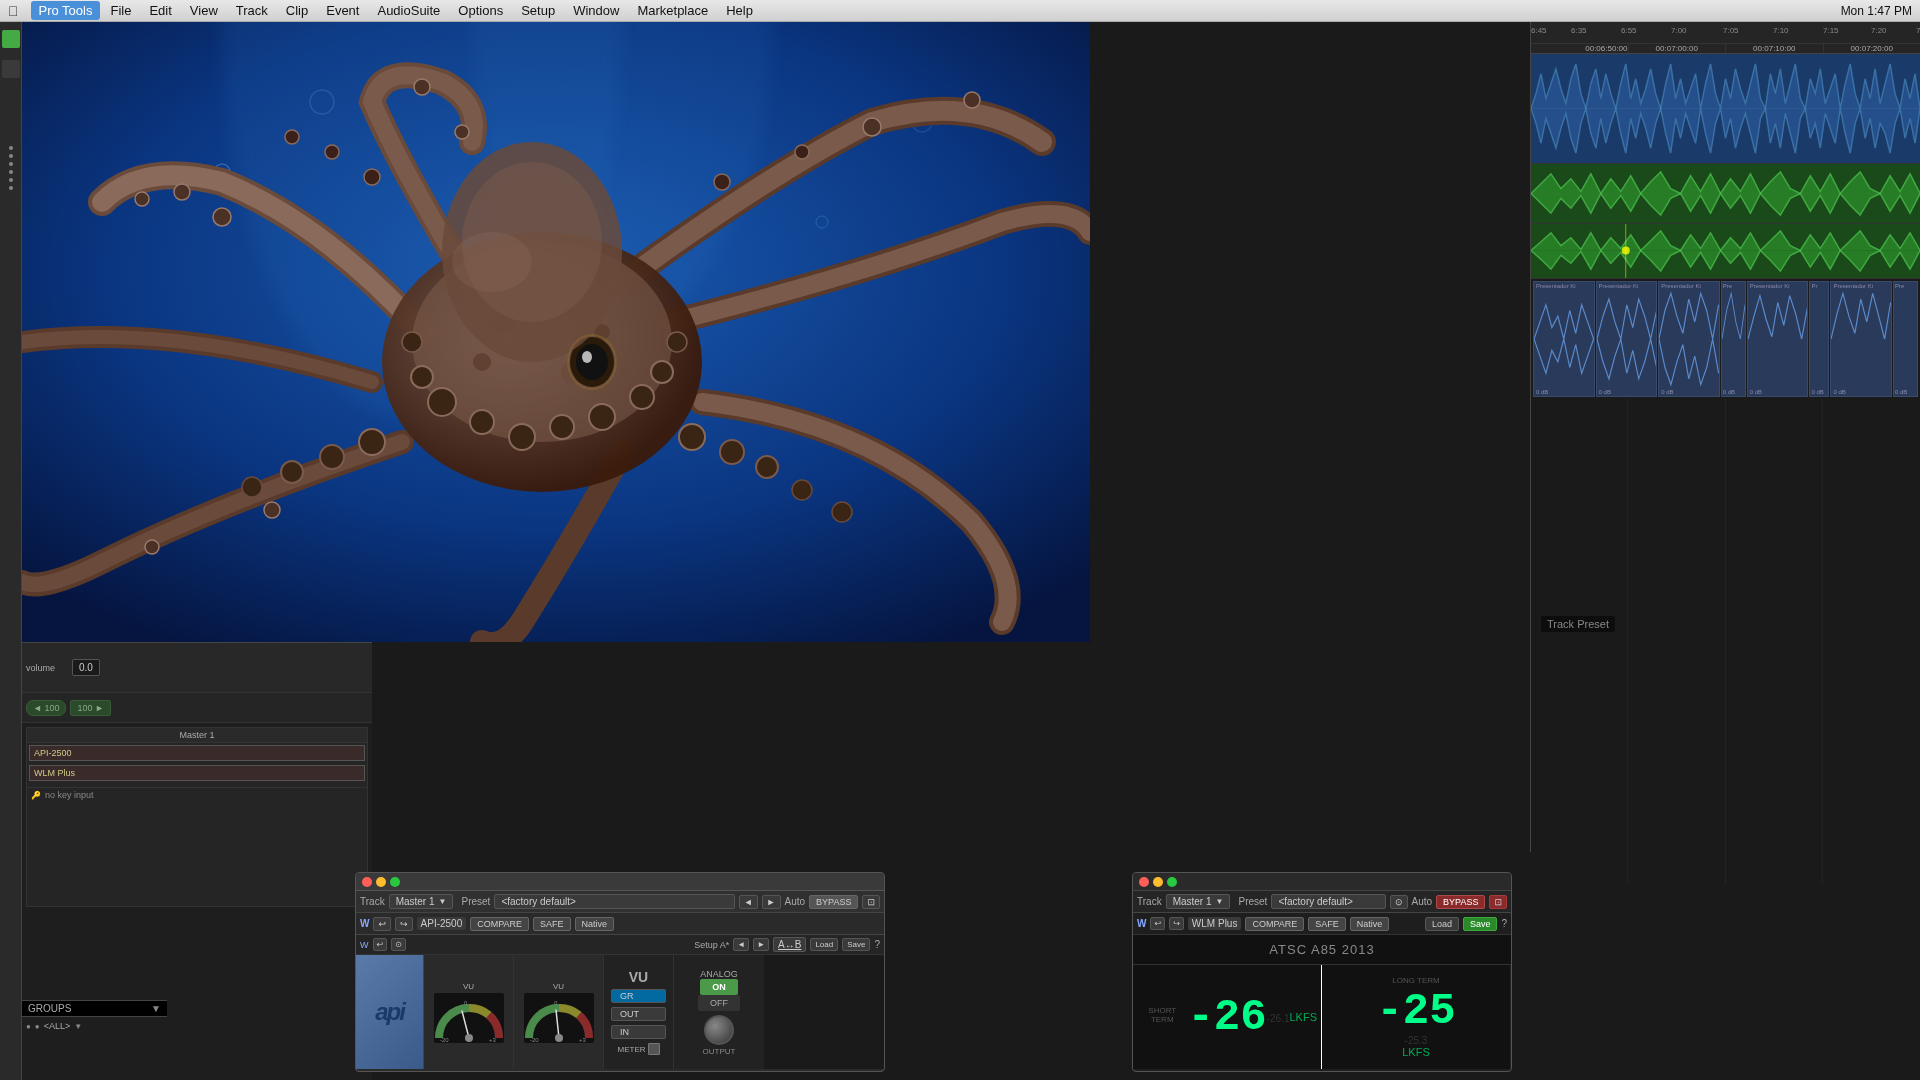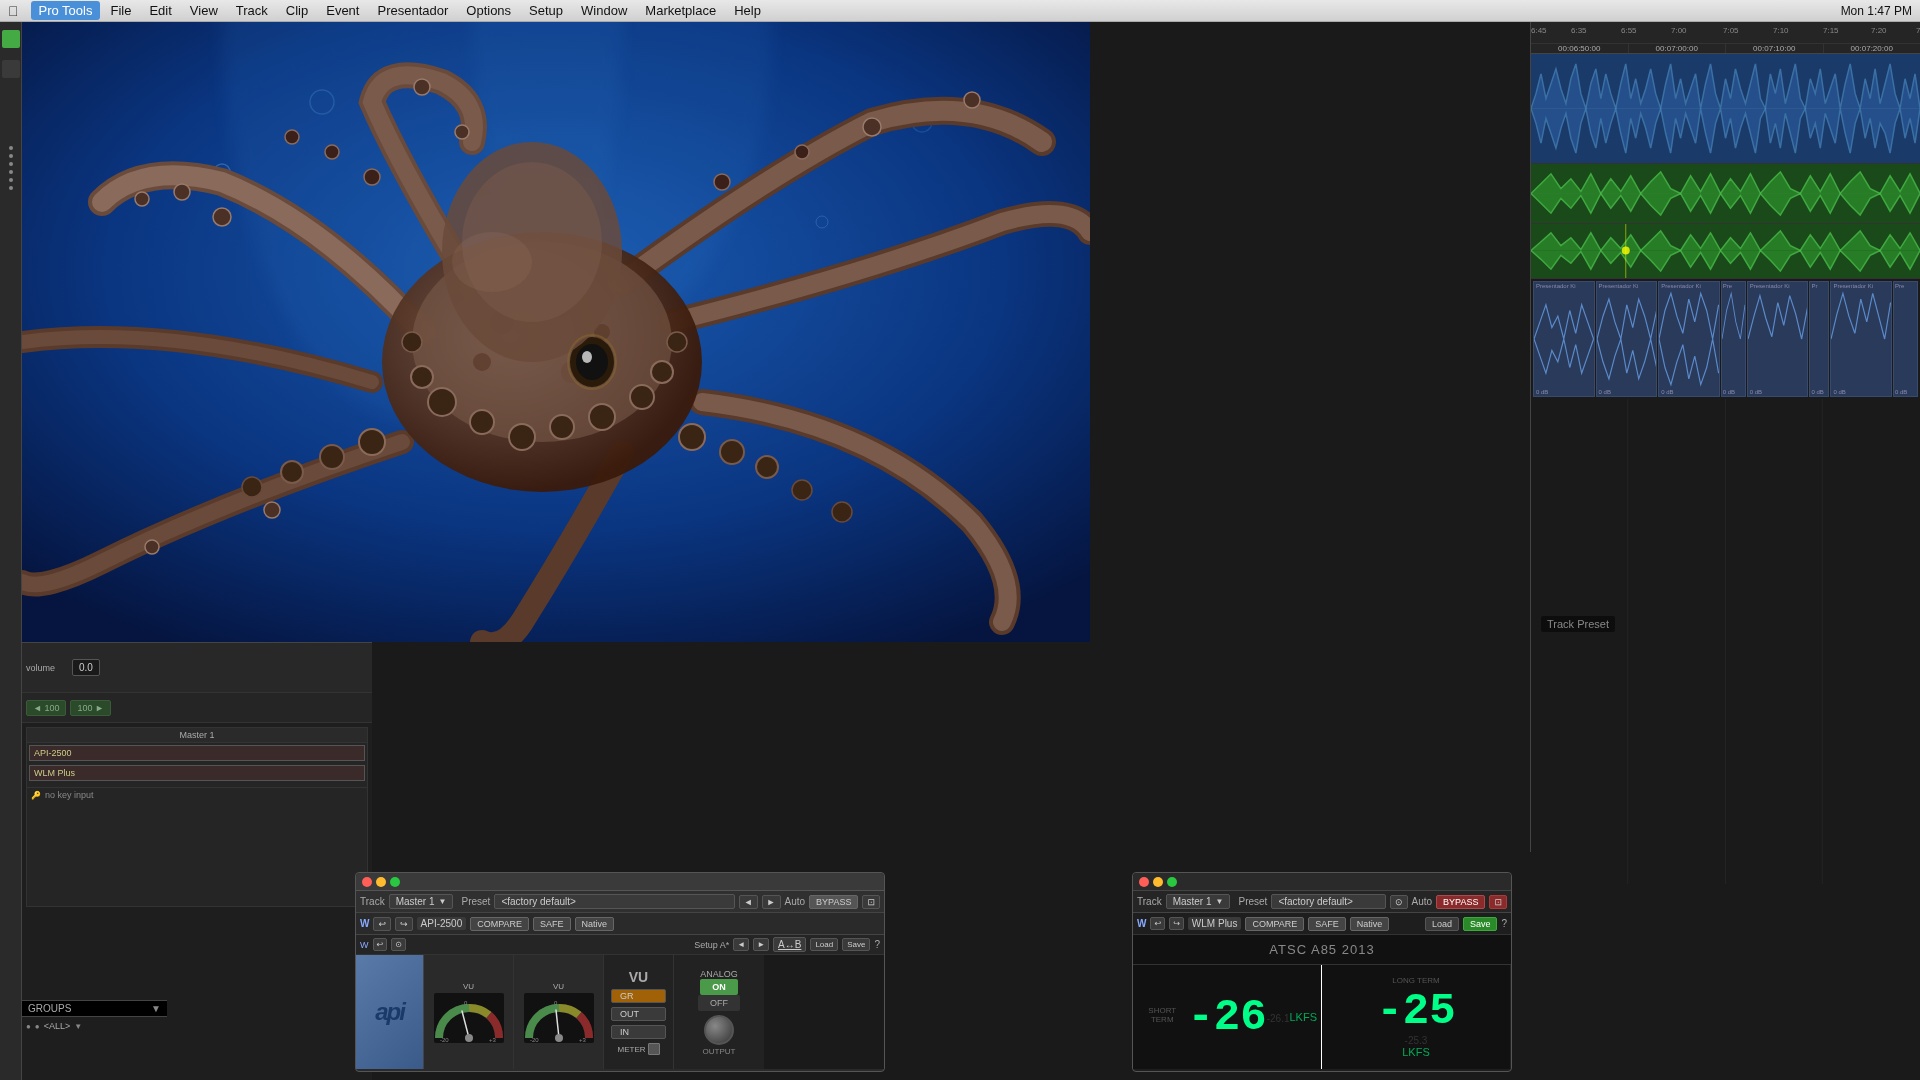--- a/index.html
+++ b/index.html
@@ -157,21 +157,21 @@
 <div id="menu-bar">
   <span class="apple-logo"></span>
   <div class="menu-items">
     <span class="menu-item active">Pro Tools</span>
     <span class="menu-item">File</span>
     <span class="menu-item">Edit</span>
     <span class="menu-item">View</span>
     <span class="menu-item">Track</span>
     <span class="menu-item">Clip</span>
     <span class="menu-item">Event</span>
-    <span class="menu-item">Presentador</span>
+    <span class="menu-item">AudioSuite</span>
     <span class="menu-item">Options</span>
     <span class="menu-item">Setup</span>
     <span class="menu-item">Window</span>
     <span class="menu-item">Marketplace</span>
     <span class="menu-item">Help</span>
   </div>
   <div class="right-items">
     <span>Mon 1:47 PM</span>
   </div>
 </div>
@@ -306,21 +306,21 @@
 <div style="position:absolute;top:642px;left:22px;width:350px;height:438px;background:#1e1e1e;border-top:1px solid #444;">
 
   <div style="height:50px;background:#282828;border-bottom:1px solid #333;padding:4px;display:flex;align-items:center;gap:6px;">
     <span style="font-size:9px;color:#aaa;width:40px;">volume</span>
     <div style="background:#1a1a1a;border:1px solid #555;padding:2px 6px;font-size:10px;color:#ccc;border-radius:2px;display:flex;align-items:center;gap:4px;">
       <span>0.0</span>
     </div>
   </div>
 
   <div style="height:30px;background:#252525;border-bottom:1px solid #333;display:flex;align-items:center;padding:0 4px;gap:4px;">
-    <div style="background:#2a4a2a;border:1px solid #3a5a3a;padding:2px 6px;font-size:9px;color:#8a8;border-radius:2px;">◄ 100</div>
+    <div style="background:#2a4a2a;border:1px solid #3a5a3a;padding:2px 6px;font-size:9px;color:#8a8;border-radius:7px;">◄ 100</div>
     <div style="background:#2a4a2a;border:1px solid #3a5a3a;padding:2px 6px;font-size:9px;color:#8a8;border-radius:2px;">100 ►</div>
   </div>
 
   <div style="position:relative;height:180px;background:#252525;border:1px solid #333;margin:4px;display:flex;flex-direction:column;">
     <div style="font-size:9px;color:#aaa;padding:2px 4px;background:#2a2a2a;border-bottom:1px solid #333;text-align:center;">Master 1</div>
     <div style="background:#3a2a2a;border:1px solid #555;margin:2px;padding:2px 4px;font-size:9px;color:#cc8;cursor:pointer;">API-2500</div>
     <div style="background:#3a2a2a;border:1px solid #555;margin:2px;padding:2px 4px;font-size:9px;color:#cc8;cursor:pointer;">WLM Plus</div>
     <div style="display:flex;align-items:center;padding:2px 4px;gap:4px;border-top:1px solid #333;margin-top:4px;">
       <span style="font-size:8px;color:#888;">🔑</span>
       <span style="font-size:9px;color:#888;">no key input</span>
@@ -430,21 +430,21 @@
         <line x1="35" y1="45" x2="32" y2="17" stroke="#ddd" stroke-width="1.5" stroke-linecap="round"></line>
         <circle cx="35" cy="45" r="4" fill="#888"></circle>
         <text x="6" y="49" font-size="6" fill="#888">-20</text>
         <text x="30" y="12" font-size="6" fill="#888">0</text>
         <text x="55" y="49" font-size="6" fill="#888">+3</text>
       </svg>
     </div>
 
     <div style="width:70px;background:#222;border-right:1px solid #333;display:flex;flex-direction:column;align-items:center;justify-content:center;gap:4px;padding:4px;">
       <span style="font-size:14px;color:#aaa;font-weight:bold;">VU</span>
-      <div style="background:#a16207;border:1px solid #555;color:#ccc;font-size:9px;padding:1px 8px;border-radius:2px;cursor:pointer;width:90%;">
+      <div style="background:#0369a1;border:1px solid #555;color:#ccc;font-size:9px;padding:1px 8px;border-radius:2px;cursor:pointer;width:90%;">
         <span>GR</span>
       </div>
       <div style="background:#3a3a3a;border:1px solid #555;color:#ccc;font-size:9px;padding:1px 8px;border-radius:2px;cursor:pointer;width:90%;">
         <span>OUT</span>
       </div>
       <div style="background:#3a3a3a;border:1px solid #555;color:#ccc;font-size:9px;padding:1px 8px;border-radius:2px;cursor:pointer;width:90%;">
         <span>IN</span>
       </div>
       <div style="display:flex;align-items:center;gap:2px;font-size:8px;color:#aaa;cursor:pointer;">
         <span>METER</span>
@@ -537,21 +537,21 @@
       <div style="position:absolute;left:90px;top:4px;font-size:8px;color:#888;">6:55</div>
       <div style="position:absolute;left:140px;top:4px;font-size:8px;color:#888;">7:00</div>
       <div style="position:absolute;left:192px;top:4px;font-size:8px;color:#888;">7:05</div>
       <div style="position:absolute;left:242px;top:4px;font-size:8px;color:#888;">7:10</div>
       <div style="position:absolute;left:292px;top:4px;font-size:8px;color:#888;">7:15</div>
       <div style="position:absolute;left:340px;top:4px;font-size:8px;color:#888;">7:20</div>
       <div style="position:absolute;left:385px;top:4px;font-size:8px;color:#888;">7:25</div>
     </div>
 
     <div style="position:absolute;bottom:0;width:100%;display:flex;font-size:8px;color:#aaa;border-top:1px solid #333;">
-      <div style="flex:1;text-align:center;border-right:1px solid #333;">00:06:50:00</div>
+      <div style="flex:1;text-align:right;border-right:1px solid #333;">00:06:50:00</div>
       <div style="flex:1;text-align:center;border-right:1px solid #333;">00:07:00:00</div>
       <div style="flex:1;text-align:center;border-right:1px solid #333;">00:07:10:00</div>
       <div style="flex:1;text-align:center;">00:07:20:00</div>
     </div>
   </div>
 
   <div style="height:110px;background:#1a3a6a;position:relative;overflow:hidden;border-bottom:1px solid #333;">
     <svg width="100%" height="100%" viewBox="0 0 390 110" preserveAspectRatio="none">
       <rect width="390" height="110" fill="#1a3a6a"></rect>
 

